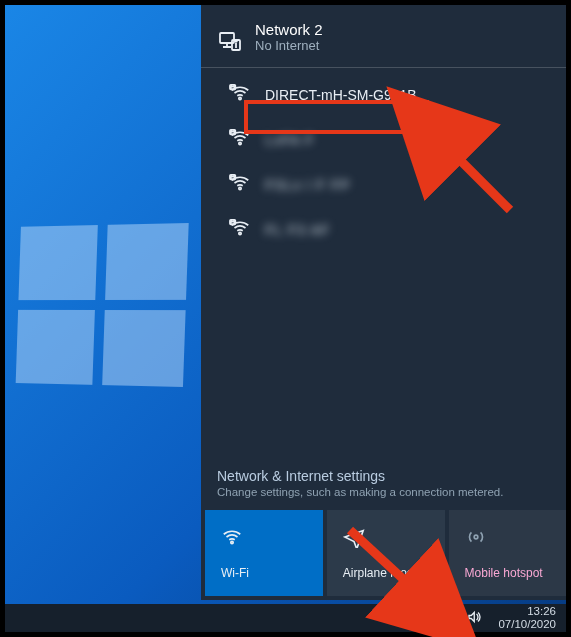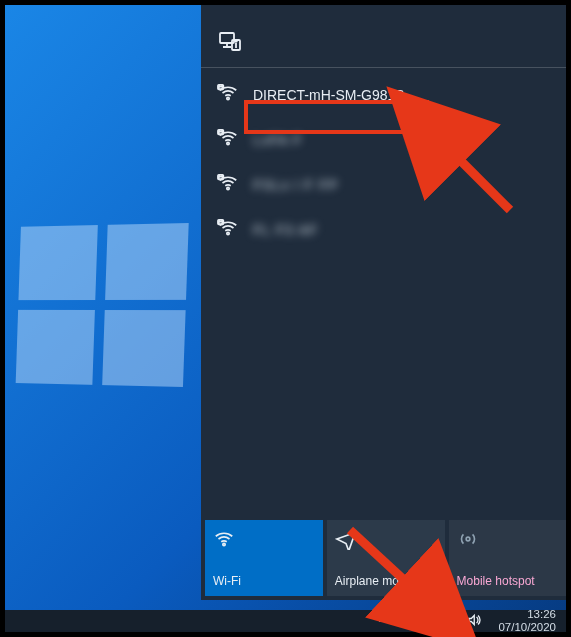--- a/index.html
+++ b/index.html
@@ -30,50 +30,50 @@
     padding: 16px 16px 10px 16px;
     border-bottom: 1px solid rgba(255,255,255,0.18);
   }
   .header .icon { flex: 0 0 24px; margin-top: 4px; }
   .header .title { font-size: 15px; color: #fff; }
   .header .sub { font-size: 13px; color: #9fb0bf; }
 
   .network-list { flex: 1; padding: 4px 0; }
   .network-item {
     display: flex; align-items: center; gap: 14px;
-    padding: 10px 16px; font-size: 14px; color: #e8eef4;
+    padding: 10px 28px; font-size: 14px; color: #e8eef4;
     cursor: pointer;
   }
   .wifi-icon { flex: 0 0 22px; }
 
   .blurred {
     filter: blur(4px); letter-spacing: 1px; color: #c8d3dc;
   }
 
   .settings {
     padding: 12px 16px 8px 16px;
   }
   .settings-title { font-size: 14px; color: #b9cce0; margin-bottom: 2px; }
   .settings-sub { font-size: 11.5px; color: #8fa2b2; }
 
   .tiles {
     display: flex; gap: 4px; padding: 4px;
   }
   .tile {
-    flex: 0 0 33%; height: 76px; padding: 8px;
+    flex: 0 0 33%; height: 86px; padding: 16px;
     display: flex; flex-direction: column; justify-content: space-between;
     font-size: 12px; color: #e8eef4; cursor: pointer;
   }
   .tile.active { background: #006ec6; }
   .tile.inactive { background: #2c3a4a; }
   .tile.disabled { background: rgba(255,255,255,0.06); color: #f9a8d4; }
 
   
   .taskbar {
-    position: absolute; left: 5px; right: 5px; bottom: 5px; height: 22px;
+    position: absolute; left: 5px; right: 5px; bottom: 5px; height: 28px;
     background: #16202c; color: #d4dde6;
     display: flex; align-items: center; justify-content: flex-end;
     padding: 0 10px; gap: 14px; font-size: 12px;
   }
   .taskbar .datetime { text-align: right; line-height: 1.15; font-size: 11.5px; }
   .taskbar .tray-icon { cursor: pointer; }
 
   
   .annotation { position: absolute; pointer-events: none; }
   .redbox { border: 4px solid #e63719; position: absolute; }
@@ -100,20 +100,24 @@
   <div class="header">
     <span class="icon">
       <svg class="icon" viewBox="0 0 24 24">
         <rect x="3" y="4" width="14" height="10" rx="1"></rect>
         <path d="M10 14 v4 M6 18 h8"></path>
         <rect x="15" y="11" width="8" height="10" rx="1" fill="#1f2c3c" stroke="none"></rect>
         <circle cx="19" cy="12" r="0.9" fill="#e8eef4" stroke="none"></circle>
         <path d="M19 14 v5"></path>
       </svg>
     </span>
+    <div>
+      <div class="title">Network 2</div>
+      <div class="sub">No Internet</div>
+    </div>
   </div>
 
   <div class="network-list" id="network-list">
       <div class="network-item">
         <span class="wifi-icon"><svg class="icon" viewBox="0 0 24 24">
       <path d="M3 9 a14 14 0 0 1 18 0"></path>
       <path d="M6 12 a10 10 0 0 1 12 0"></path>
       <path d="M9 15 a6 6 0 0 1 6 0"></path>
       <circle cx="12" cy="18" r="1.3" fill="#e8eef4" stroke="none"></circle>
       <rect x="1" y="3" width="6" height="5" rx="1" fill="#1f2c3c"></rect>
@@ -153,20 +157,24 @@
       <path d="M9 15 a6 6 0 0 1 6 0"></path>
       <circle cx="12" cy="18" r="1.3" fill="#e8eef4" stroke="none"></circle>
       <rect x="1" y="3" width="6" height="5" rx="1" fill="#1f2c3c"></rect>
             <path d="M2 5 a2 2 0 0 1 4 0"></path>
             <rect x="2" y="5" width="4" height="3" rx="0.5" fill="#e8eef4" stroke="none"></rect>
     </svg></span>
         <span class="blurred">FL F3 AF</span>
       </div>
     </div>
 
+  <div class="settings">
+    <div class="settings-title">Network &amp; Internet settings</div>
+    <div class="settings-sub">Change settings, such as making a connection metered.</div>
+  </div>
 
   <div class="tiles">
     <div class="tile active">
       <span>
         <svg class="icon" viewBox="0 0 24 24">
           <path d="M3 9 a14 14 0 0 1 18 0"></path>
           <path d="M6 12 a10 10 0 0 1 12 0"></path>
           <path d="M9 15 a6 6 0 0 1 6 0"></path>
           <circle cx="12" cy="18" r="1.3" fill="#e8eef4" stroke="none"></circle>
         </svg>

